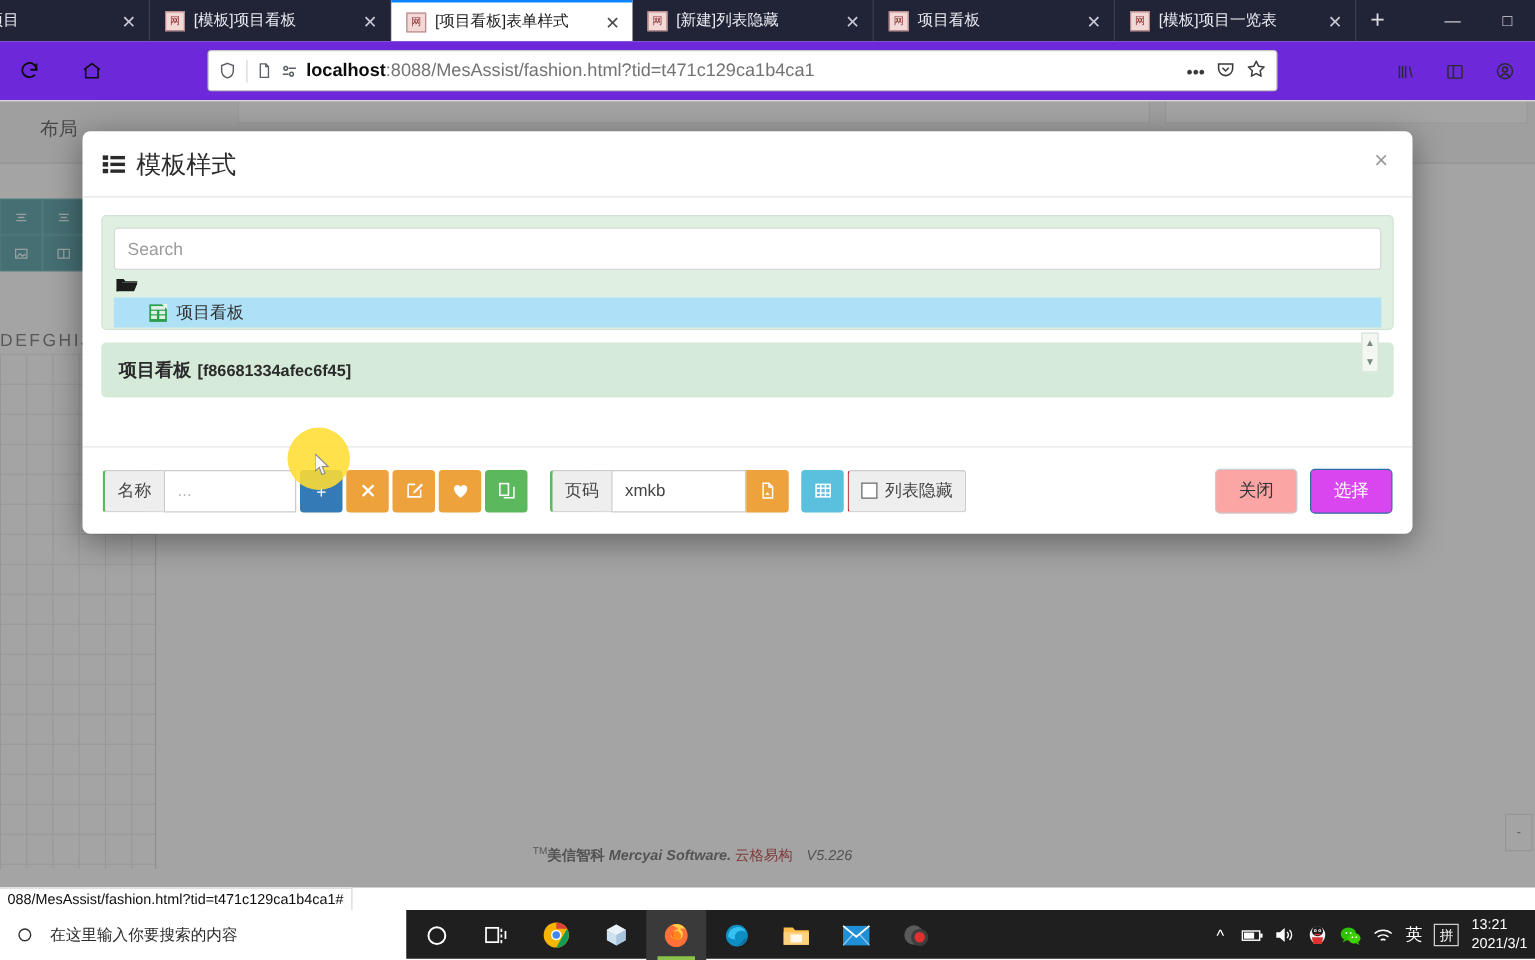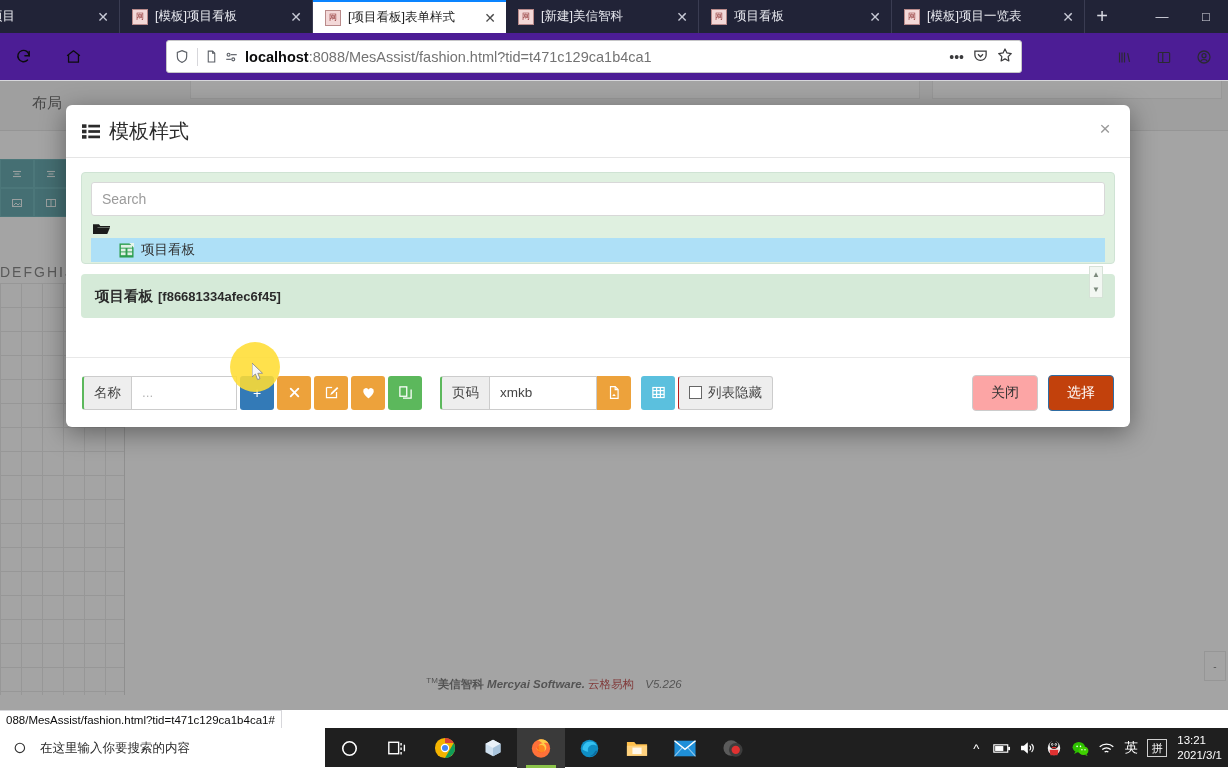--- a/index.html
+++ b/index.html
@@ -61,21 +61,21 @@
     position: absolute; right: 0; top: 0; height: 33px;
     display: flex; align-items: center;
   }
   .winctl span {
     width: 44px; height: 33px; display: flex; align-items: center; justify-content: center;
     color: #d8d9e2; font-size: 13px;
   }
 
   .navbar {
     position: absolute; top: 33px; left: 0; width: 1228px; height: 48px;
-    background: #4c1d95;
+    background: #6d28d9;
     border-bottom: 1px solid #d7d7db;
     display: flex; align-items: center;
   }
   .navbtn {
     width: 34px; height: 34px; margin-left: 6px;
     display: flex; align-items: center; justify-content: center;
     color: #0c0c0d; font-size: 17px;
   }
   .urlbar {
     position: absolute; left: 166px; top: 7px; width: 856px; height: 33px;
@@ -304,21 +304,21 @@
     margin-right: 6px; display: inline-block;
   }
   .foot-right { margin-left: auto; display: flex; align-items: center; gap: 10px; }
   .btn {
     height: 36px; padding: 0 18px;
     border-radius: 4px; font-size: 14px;
     display: flex; align-items: center; justify-content: center;
     border: 1px solid transparent;
   }
   .btn-default { background: #fca5a5; border-color: #cccccc; color: #333333; }
-  .btn-primary { background: #c2410c; border-color: #2e6da4; color: #ffffff; }
+  .btn-primary { background: #d946ef; border-color: #2e6da4; color: #ffffff; }
 
   
   .cursor-dot {
     position: absolute; left: 164px; top: 237px;
     width: 50px; height: 50px; border-radius: 50%;
     background: #ffdd33; opacity: 0.88;
     pointer-events: none;
   }
   .cursor-arrow {
     position: absolute; left: 186px; top: 258px;
@@ -404,21 +404,21 @@
       <span class="tab-label">[模板]项目看板</span>
       <span class="tab-close" style="margin-left:auto;">✕</span>
     </div>
     <div class="tab active" style="width:193px;">
       <span class="favicon">网</span>
       <span class="tab-label">[项目看板]表单样式</span>
       <span class="tab-close" style="margin-left:auto;">✕</span>
     </div>
     <div class="tab" style="width:193px;">
       <span class="favicon">网</span>
-      <span class="tab-label">[新建]美信智科</span>
+      <span class="tab-label">[新建]列表隐藏</span>
       <span class="tab-close" style="margin-left:auto;">✕</span>
     </div>
     <div class="tab" style="width:193px;">
       <span class="favicon">网</span>
       <span class="tab-label">项目看板</span>
       <span class="tab-close" style="margin-left:auto;">✕</span>
     </div>
     <div class="tab" style="width:193px;">
       <span class="favicon">网</span>
       <span class="tab-label">[模板]项目一览表</span>

